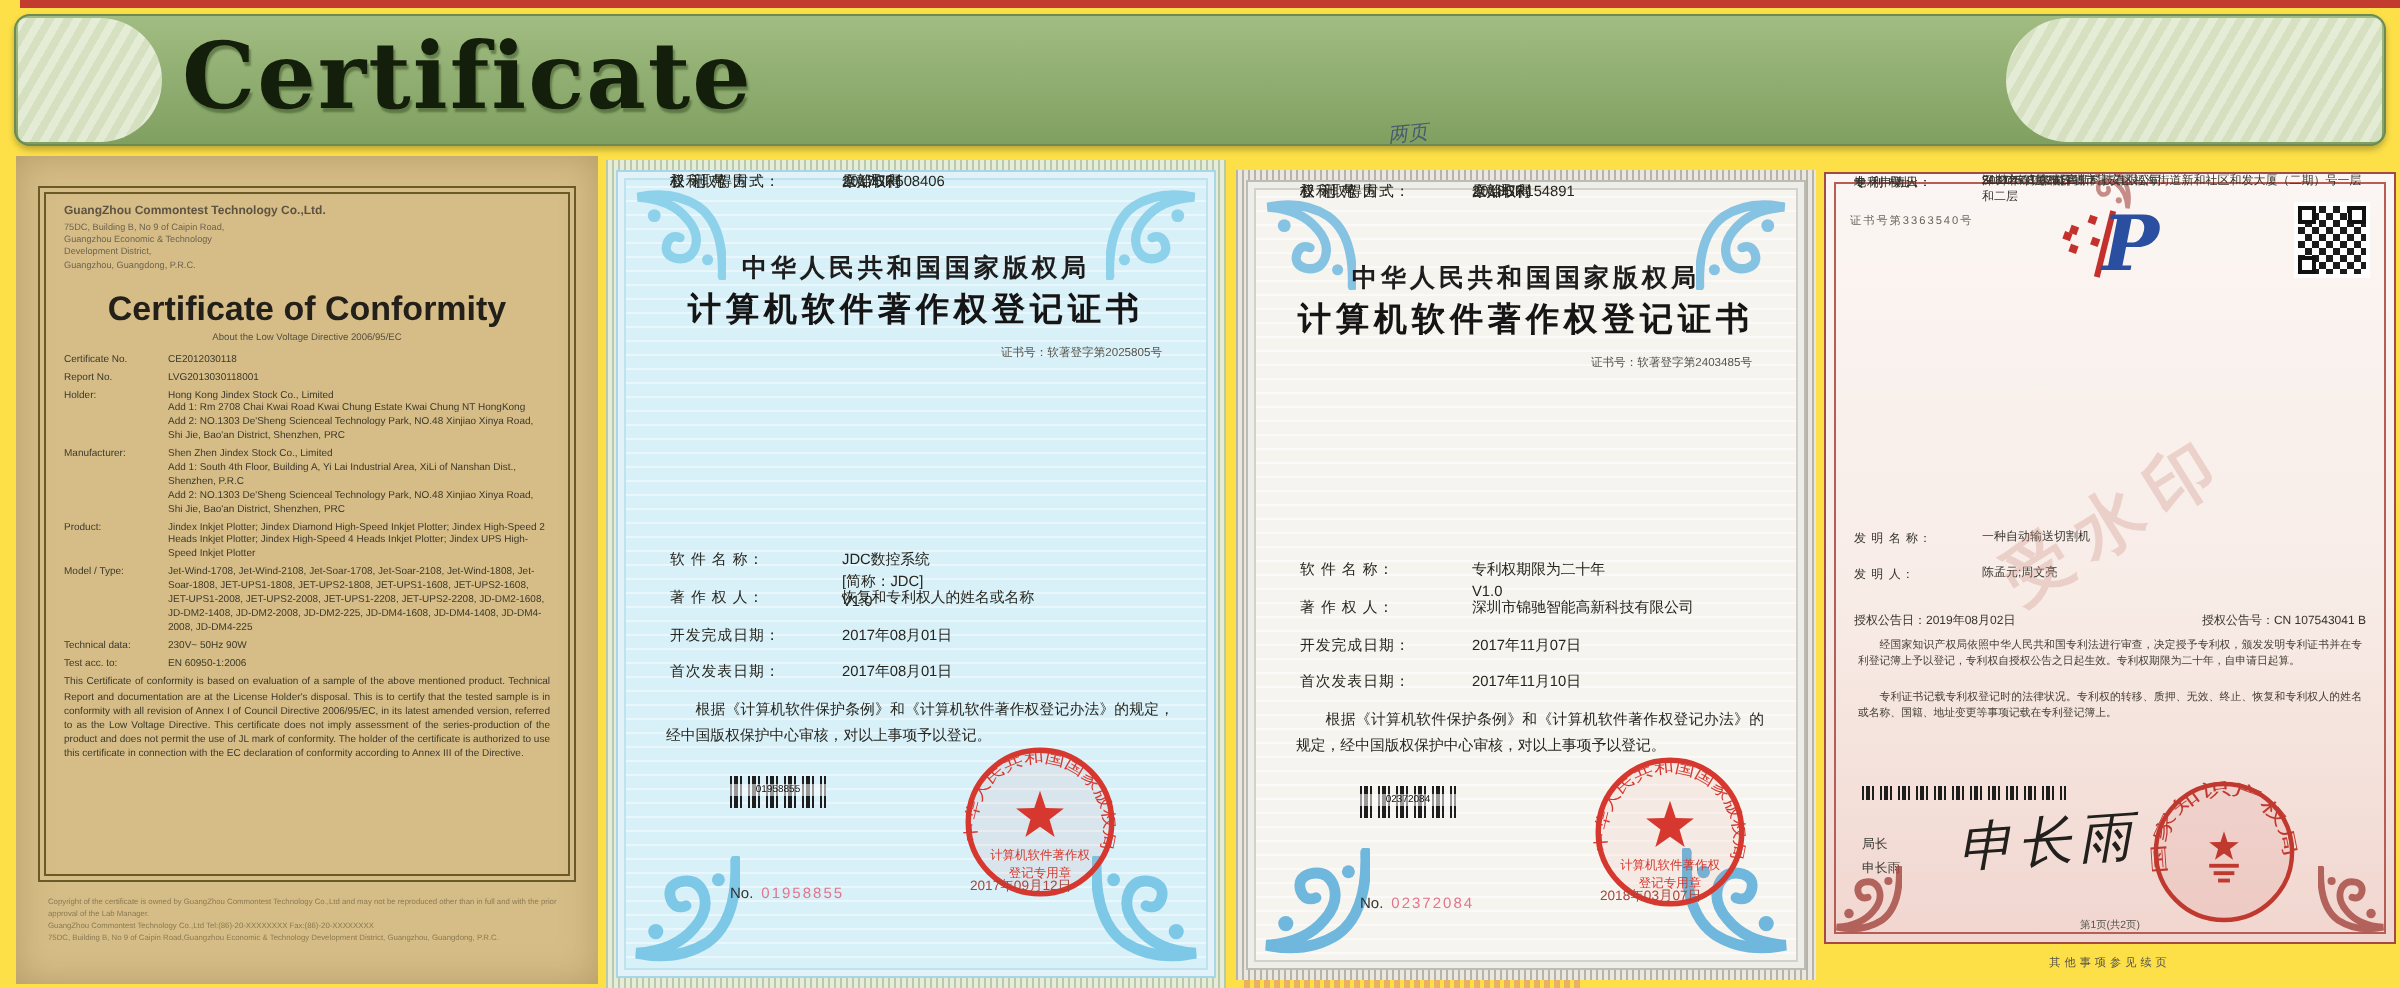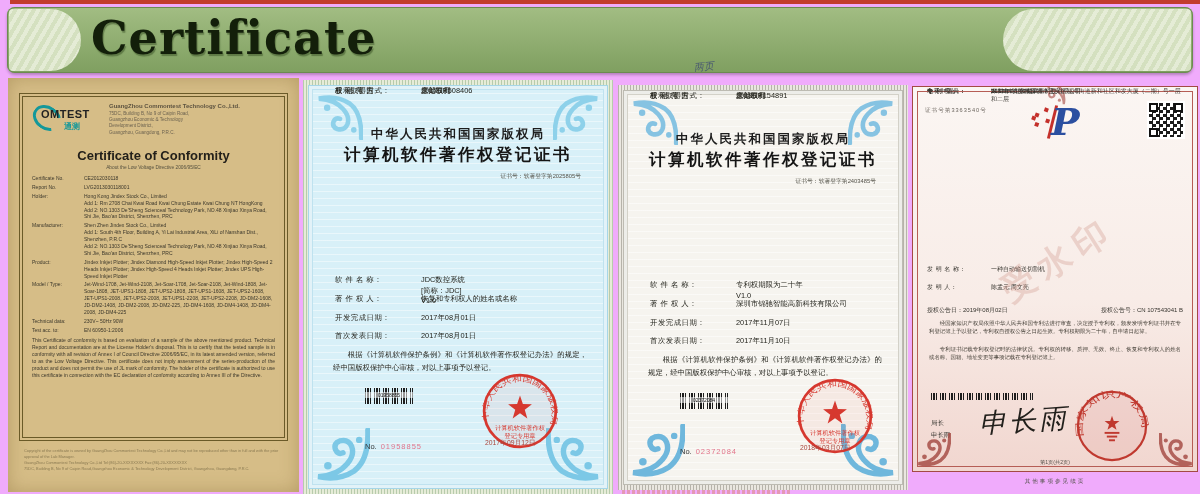--- a/index.html
+++ b/index.html
@@ -1,16 +1,16 @@
 <!DOCTYPE html>
 <html><head>
 <meta charset="utf-8">
 <style>
   html,body{margin:0;padding:0;background:#ffffff;}
-  .page{position:relative;width:1200px;height:494px;background:#f0abfc;overflow:hidden;
+  .page{position:relative;width:1200px;height:494px;background:#fde047;overflow:hidden;
         font-family:"Liberation Sans",sans-serif;}
   
   .topline{position:absolute;left:10px;right:0;top:0;height:4px;background:#c23b2e;}
   .banner{position:absolute;left:7px;top:7px;width:1186px;height:66px;border-radius:8px;
           background:linear-gradient(180deg,#a2bd83,#7f9f60);
           box-shadow:inset 0 0 0 1px #6c8a52,0 2px 3px rgba(0,0,0,.25);overflow:hidden;}
   .banner-cap{position:absolute;top:2px;bottom:2px;
           background:repeating-linear-gradient(120deg,#e9efdb 0 4px,#d8e3c4 4px 8px);opacity:.95;}
   .cap-left{left:2px;width:72px;border-radius:6px 46px 46px 6px;}
   .cap-right{right:2px;width:188px;border-radius:46px 6px 6px 46px;}
@@ -27,21 +27,21 @@
          border:1px solid #6a5a28;box-shadow:0 0 0 2px #d6bd87,0 0 0 3px #6a5a28;
          padding:6px 9px;box-sizing:border-box;}
   .c1-head{display:flex;gap:7px;}
   .omtest{position:relative;width:70px;height:36px;flex:none;}
   .c-swoosh{position:absolute;left:0;top:3px;width:24px;height:18px;border:3px solid #14989a;
          border-right-color:transparent;border-radius:50%;transform:rotate(35deg);}
   .omtest-word{position:absolute;left:9px;top:5px;font-size:11px;font-weight:bold;color:#222;letter-spacing:.5px;}
   .omtest-cn{position:absolute;left:32px;top:18px;font-size:8px;font-weight:bold;color:#14989a;}
   .c1-company{font-size:6px;font-weight:bold;color:#5d5340;margin-bottom:2px;}
   .c1-address{font-size:4.6px;color:#6d6350;line-height:1.35;white-space:pre-line;}
-  .c1-title{margin-top:9px;text-align:center;font-size:13px;font-weight:bold;color:#23201a;}
+  .c1-title{margin-top:9px;text-align:center;font-size:17px;font-weight:bold;color:#23201a;}
   .c1-sub{text-align:center;font-size:4.8px;color:#55503f;margin-top:2px;}
   .c1-rows{margin-top:5px;}
   .lbl-row{display:flex;font-size:5px;line-height:1.38;color:#3c382c;margin-bottom:2px;}
   .lbl{width:52px;flex:none;}
   .val{flex:1;white-space:pre-line;}
   .c1-body{margin-top:3px;font-size:5px;line-height:1.42;color:#3c382c;text-align:justify;}
   .c1-bottom{display:flex;margin-top:4px;align-items:flex-start;}
   .ce-mark{font-size:31px;font-weight:600;letter-spacing:7px;color:#1d1a12;margin-left:12px;flex:none;}
   .c1-sign{position:relative;margin-left:auto;width:128px;height:52px;text-align:center;}
   .c1-stamp{position:absolute;left:28px;top:-14px;width:86px;height:58px;opacity:.85;}
@@ -153,25 +153,20 @@
 
   <div class="banner">
     <div class="banner-cap cap-left"></div>
     <div class="banner-cap cap-right"></div>
     <div class="banner-title">Certificate</div>
   </div>
 
   <div class="cert cert1">
     <div class="c1-frame">
       <div class="c1-head">
-        <div class="omtest">
-          <span class="c-swoosh"></span>
-          <span class="omtest-word">OMTEST</span>
-          <span class="omtest-cn">通测</span>
-        </div>
         <div>
           <div class="c1-company">GuangZhou Commontest Technology Co.,Ltd.</div>
           <div class="c1-address">75DC, Building B, No 9 of Caipin Road,
 Guangzhou Economic &amp; Technology
 Development District,
 Guangzhou, Guangdong, P.R.C.</div>
         </div>
       </div>
       <div class="c1-title">Certificate of Conformity</div>
       <div class="c1-sub">About the Low Voltage Directive 2006/95/EC</div>

